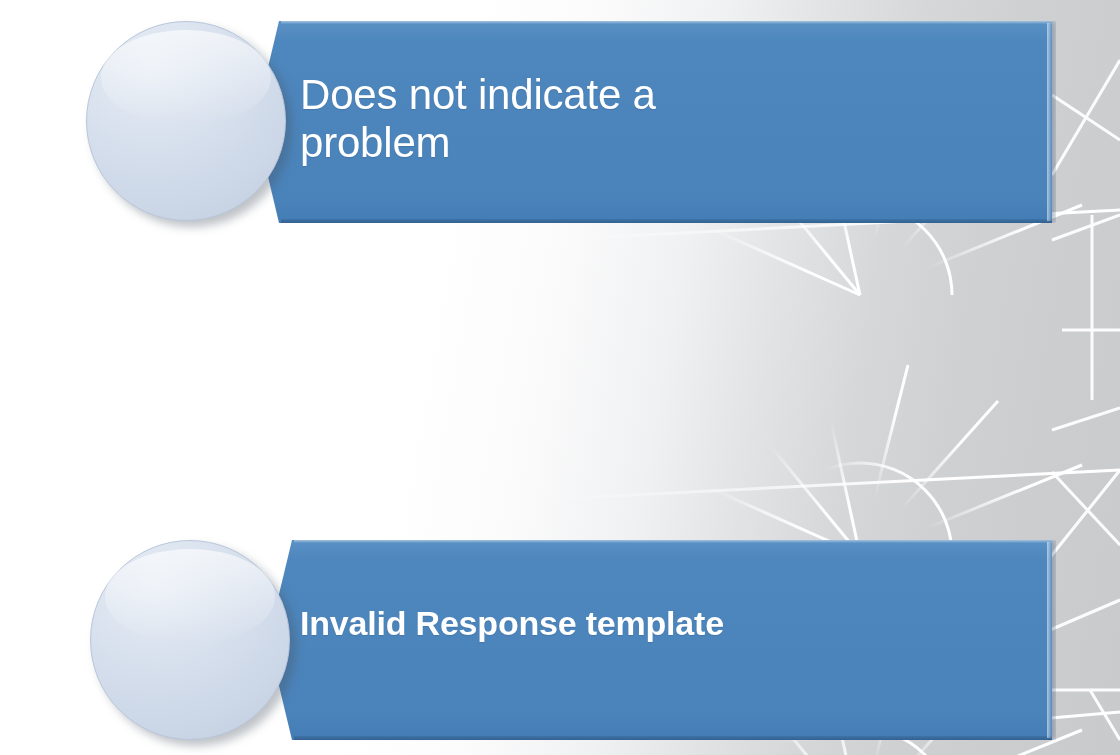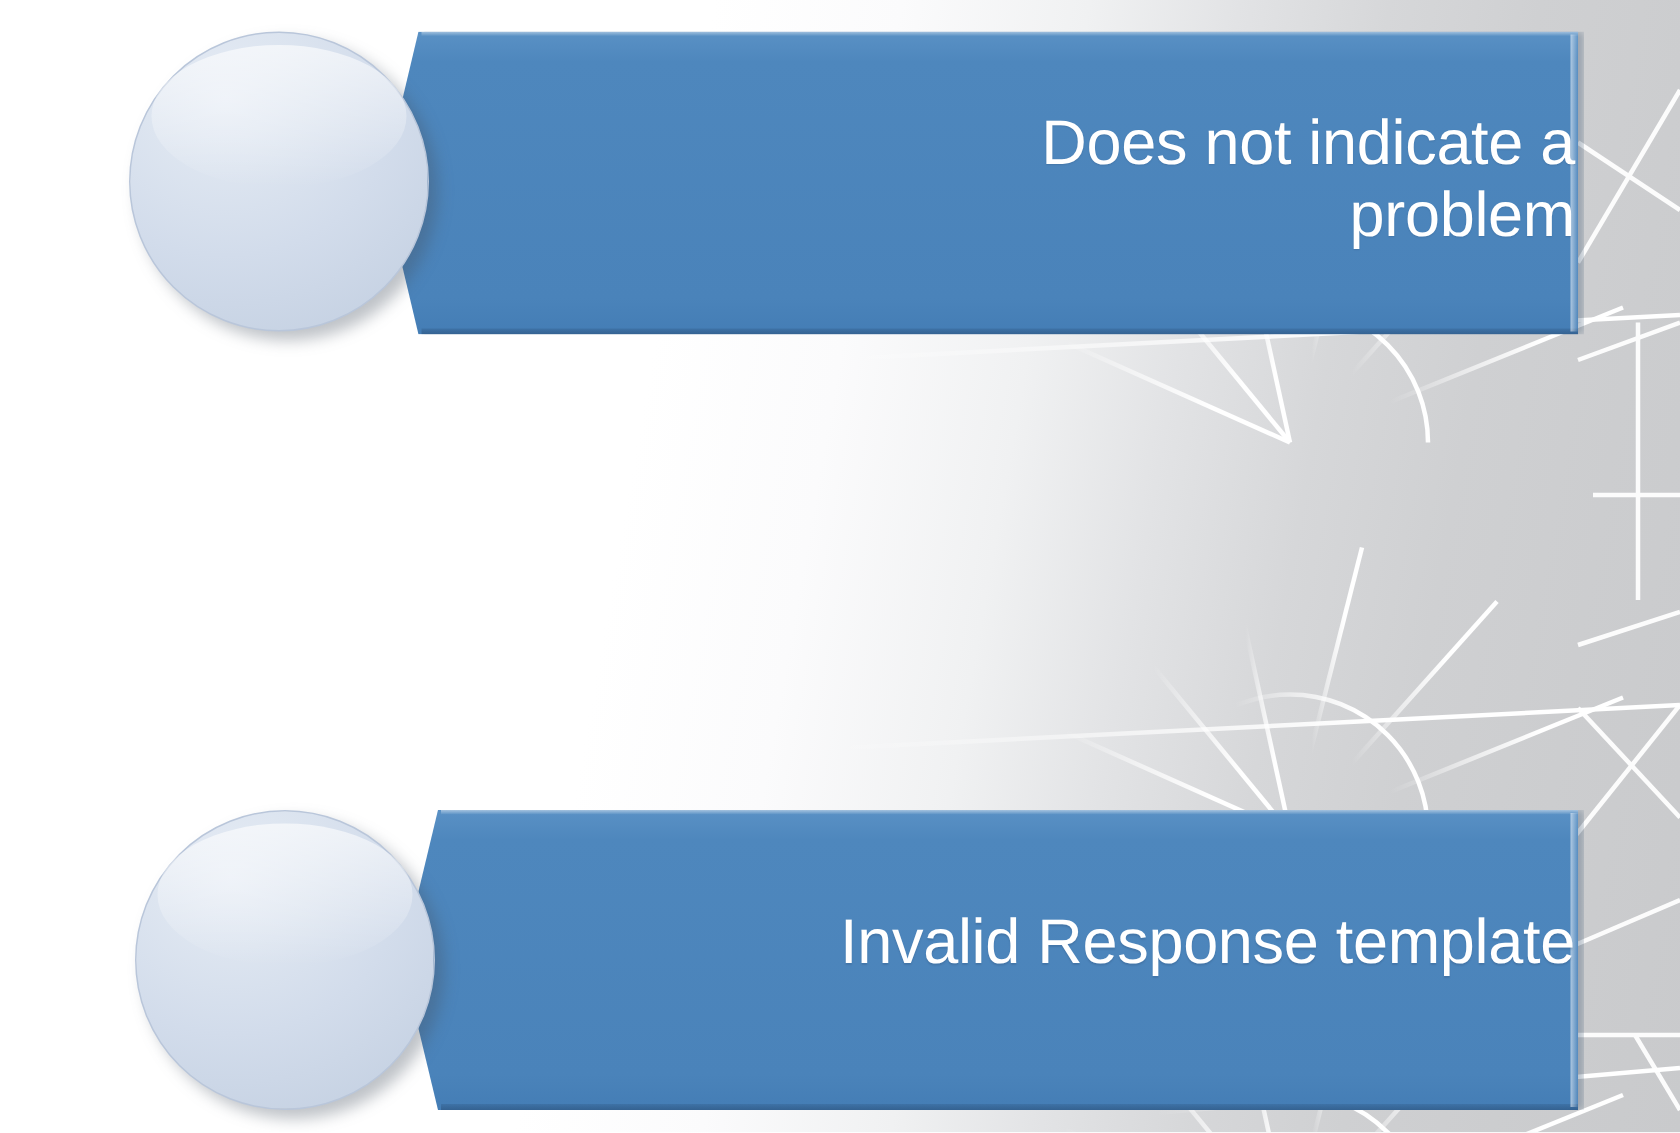--- a/index.html
+++ b/index.html
@@ -129,27 +129,27 @@
   
   .bar-text {
     position: absolute;
     color: #ffffff;
     font-weight: 400;
     line-height: 1.14;
     white-space: pre-line;
     letter-spacing: -0.2px;
     text-shadow: 0 1px 1px rgba(40,70,105,0.22);
   }
-  .bar-text.center { text-align: right; }
+  .bar-text.center { text-align: left; }
   .bar-text.left   { text-align: left; }
 
   
   #row0 .bar-text { left: 300px; right: 70px; top: 50px;  font-size: 42px; }
   #row1 .bar-text { left: 330px; right: 32px; top: 47px;  font-size: 41px; }
-  #row2 .bar-text { left: 300px; right: 70px; top: 64px;  font-size: 42px; }
+  #row2 .bar-text { left: 300px; right: 70px; top: 64px;  font-size: 34px; font-weight: bold; }
 </style>
 </head>
 <body>
 
 <div id="slide">
 
   <div class="bg-base"></div>
 
   <svg class="bg-art" width="1120" height="755" viewBox="0 0 1120 755">
     <defs>

